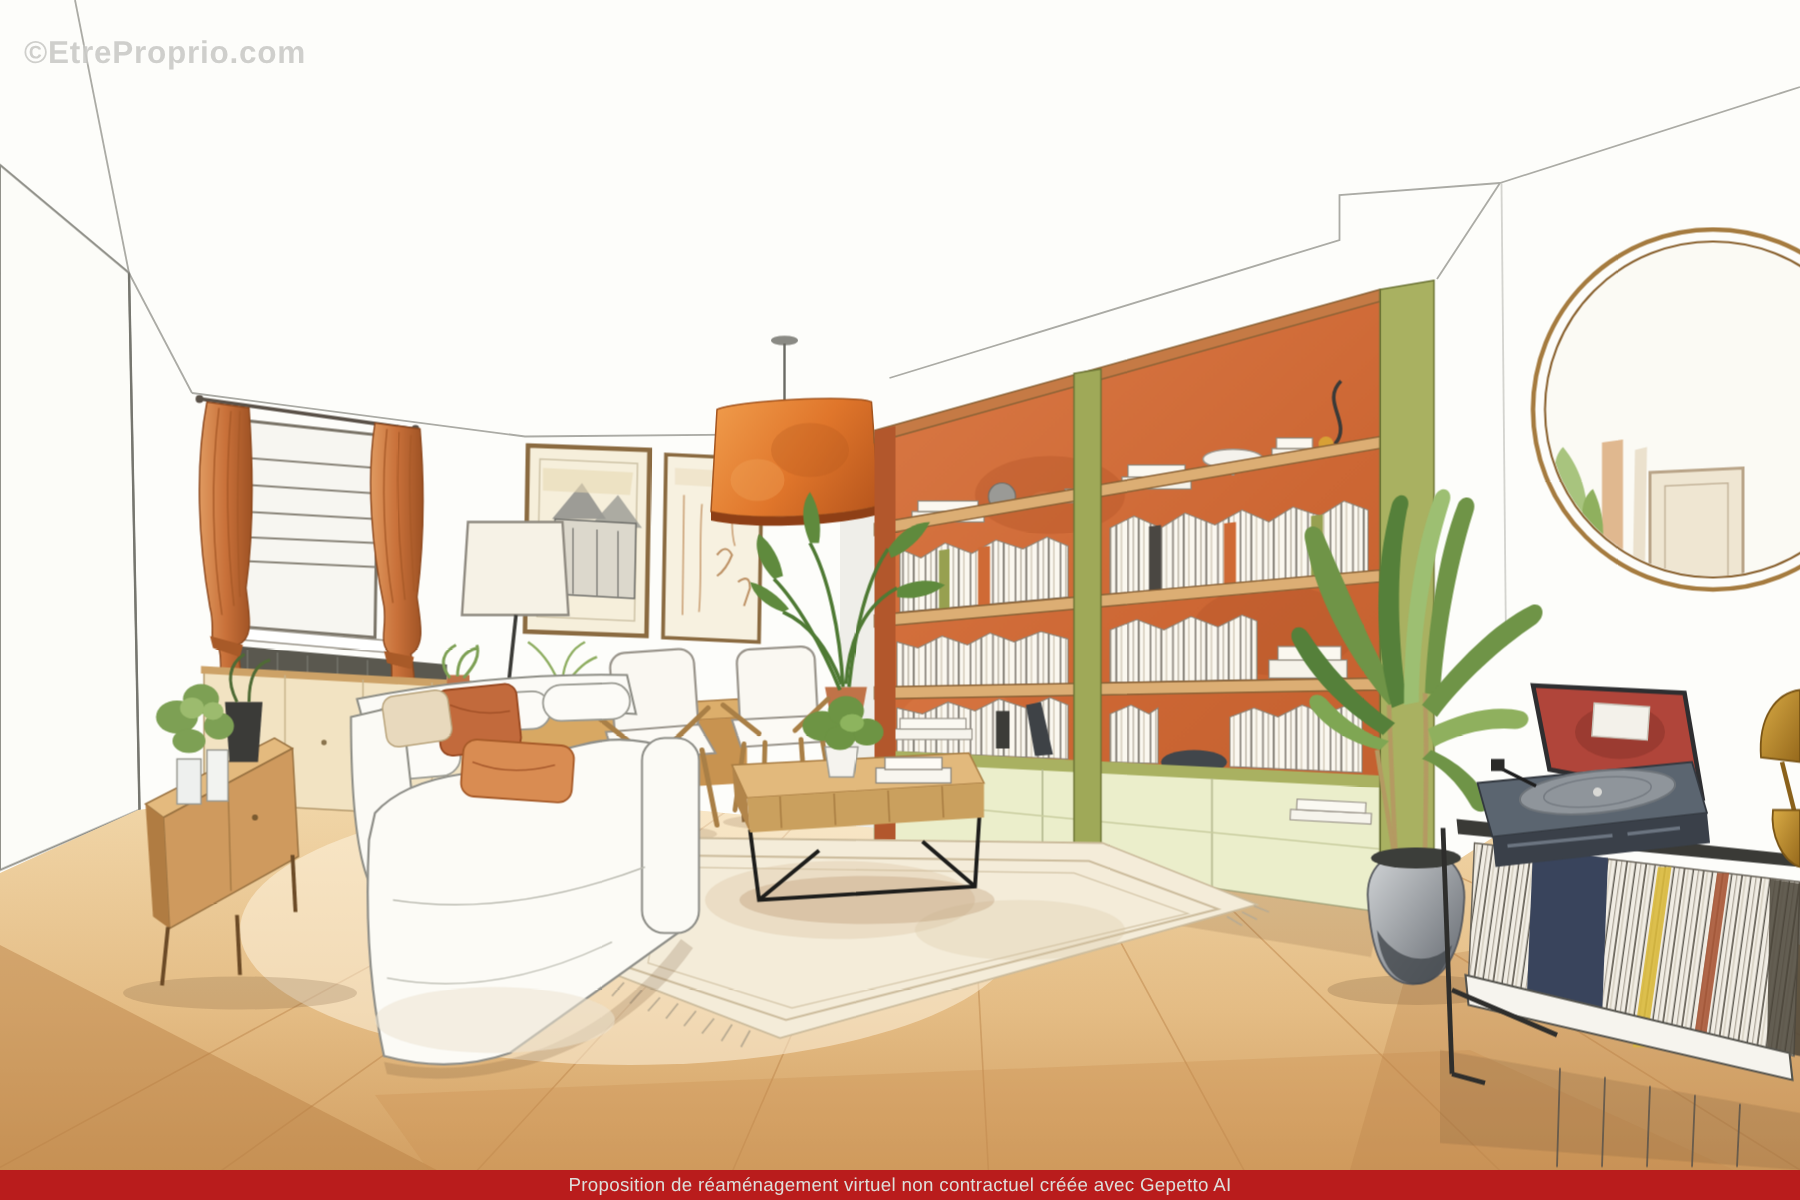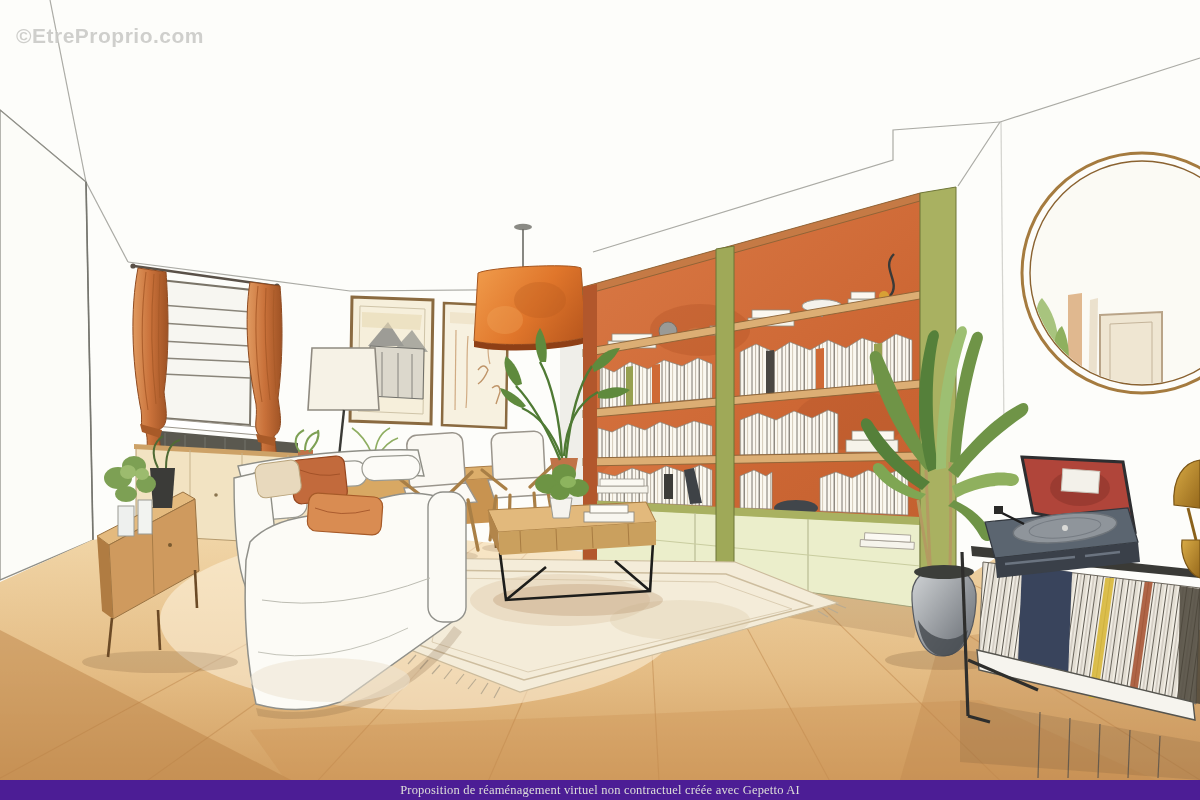--- a/index.html
+++ b/index.html
@@ -12,22 +12,22 @@
   .brand{position:absolute;left:940px;top:572px;width:260px;height:180px;pointer-events:none;}
   .brand svg{position:absolute;left:50px;top:0;}
   .brand-line1{position:absolute;left:18px;top:62px;font-size:40px;font-weight:600;
                letter-spacing:2px;color:rgba(255,255,255,.58);white-space:nowrap;}
   .brand-line1 .apos{color:rgba(242,164,31,.95);}
   .brand-line2{position:absolute;left:20px;top:104px;font-size:44px;font-weight:600;
                letter-spacing:3px;color:rgba(255,255,255,.55);white-space:nowrap;}
   .brand-line2 .amp{color:rgba(242,164,31,.95);font-weight:700;}
   .brand-tagline{position:absolute;left:6px;top:150px;font-size:11.5px;font-weight:600;
                letter-spacing:3.2px;color:rgba(225,142,55,.85);white-space:nowrap;}
-  .footer-bar{position:absolute;left:0;bottom:0;width:1200px;height:20px;background:#4c1d95;
-              display:flex;align-items:center;justify-content:center;font-family:Liberation Serif, serif;}
+  .footer-bar{position:absolute;left:0;bottom:0;width:1200px;height:20px;background:#b91c1c;
+              display:flex;align-items:center;justify-content:center;}
   .footer-text{font-size:12.5px;color:#dededa;letter-spacing:.2px;}
 </style>
 </head>
 <body>
 
 <div id="stage">
 
 <svg id="scene" width="1200" height="800" viewBox="0 0 1200 800">
   <defs>
     <linearGradient id="gradFloor" x1="0" y1="520" x2="0" y2="800" gradientUnits="userSpaceOnUse">

